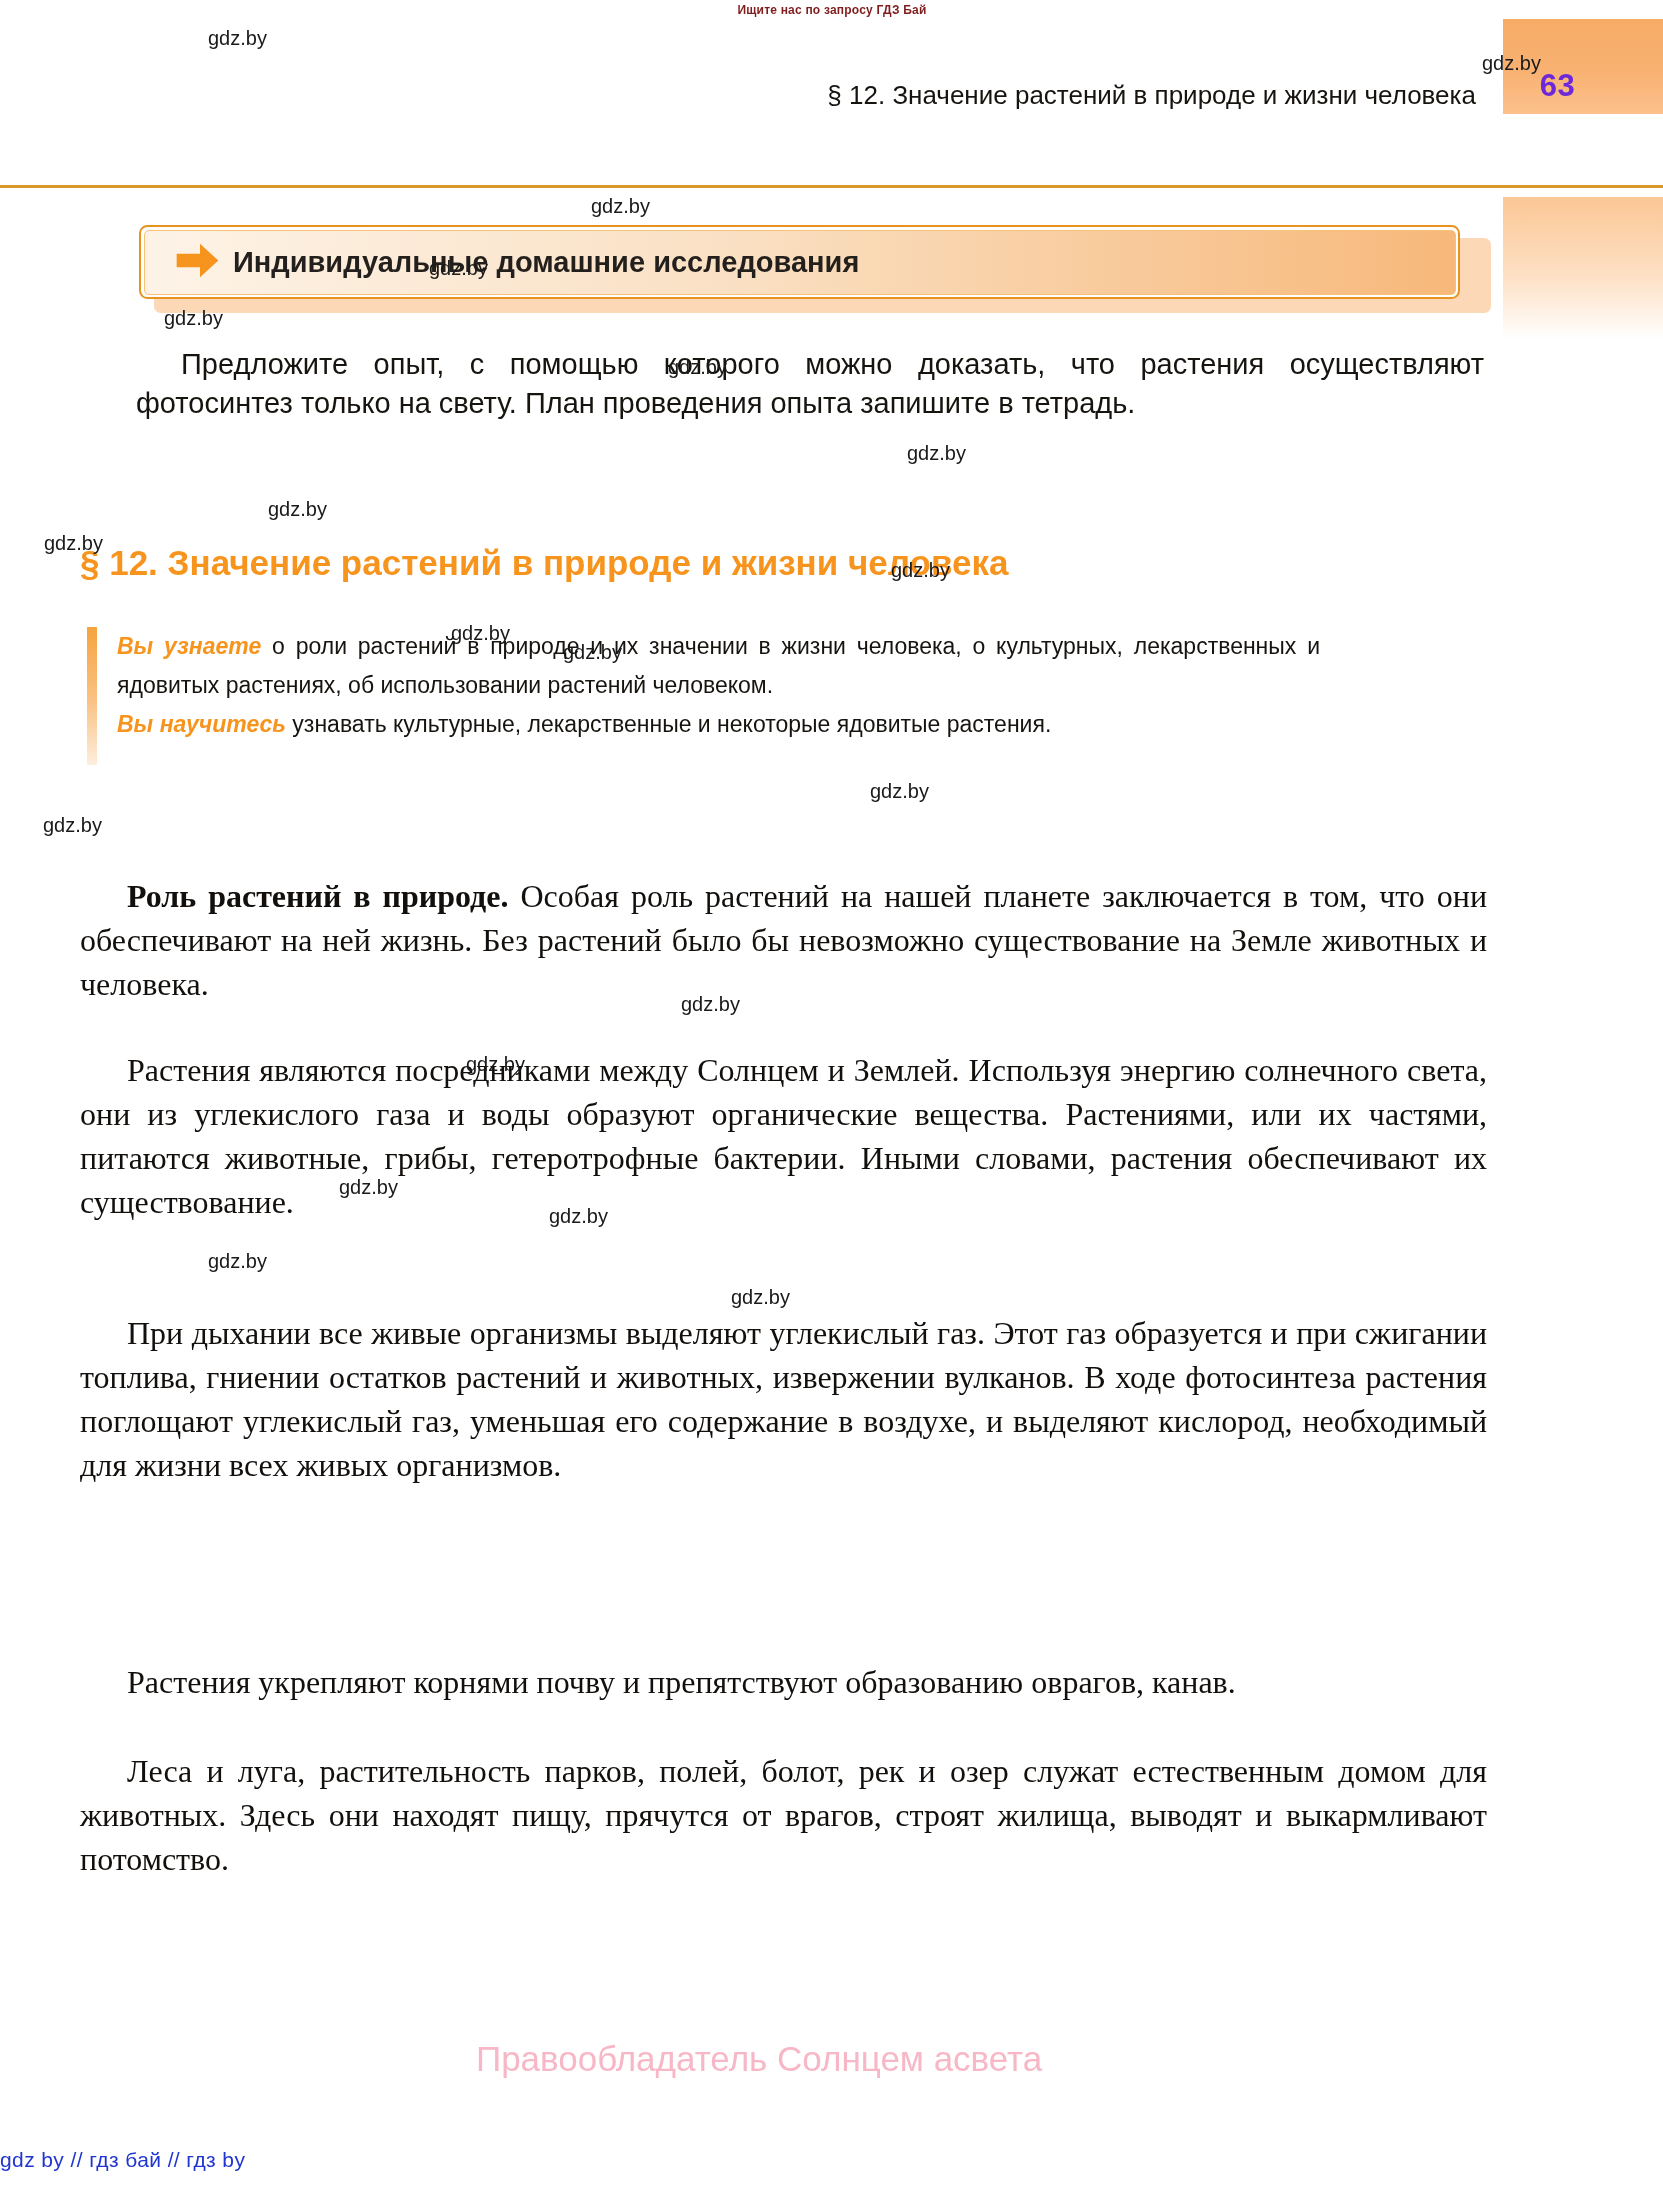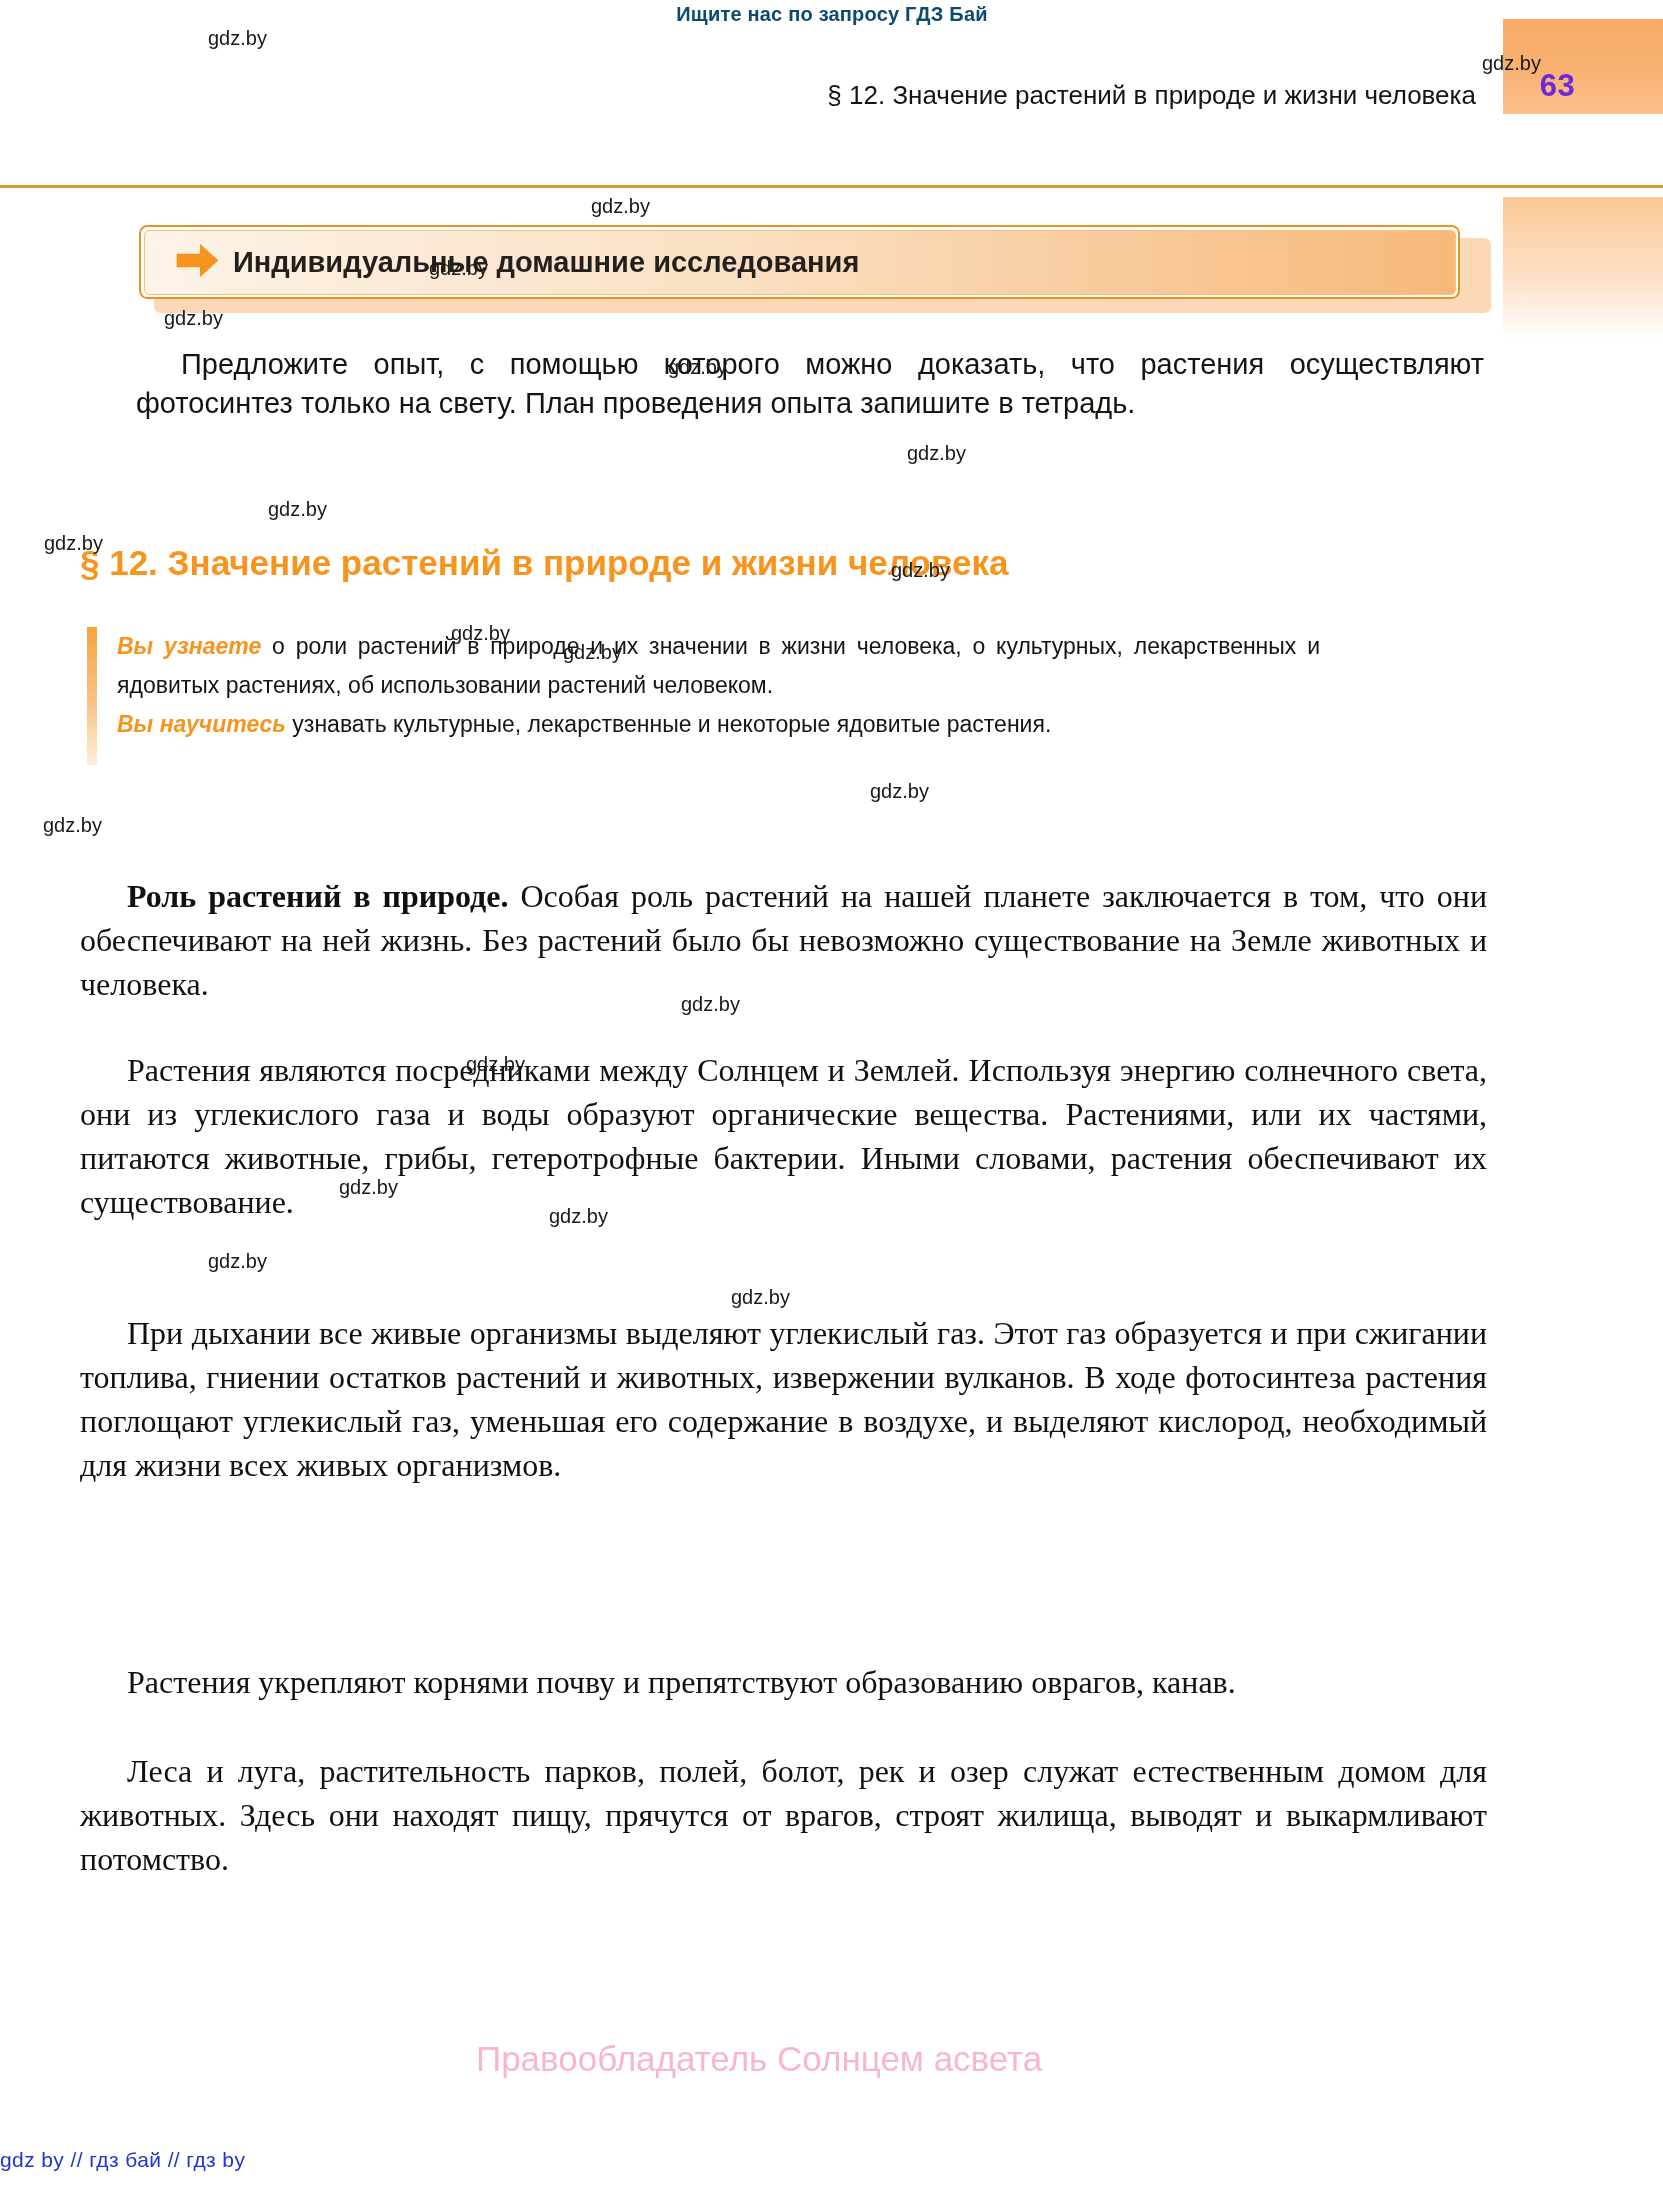--- a/index.html
+++ b/index.html
@@ -17,23 +17,23 @@
   }
 
   
   .top-hint {
     position: absolute;
     top: 3.4px;
     left: 0;
     width: 1664px;
     text-align: center;
     font-family: "Liberation Sans", sans-serif;
-    font-size: 20px;
-    font-weight: bold;
-    color: #0c4a6e;
+    font-size: 12px;
+    font-weight: bold;
+    color: #7f1d1d;
     letter-spacing: 0.2px;
   }
 
   
   .corner-block {
     position: absolute;
     left: 1503px;
     top: 19px;
     width: 160px;
     height: 95px;

